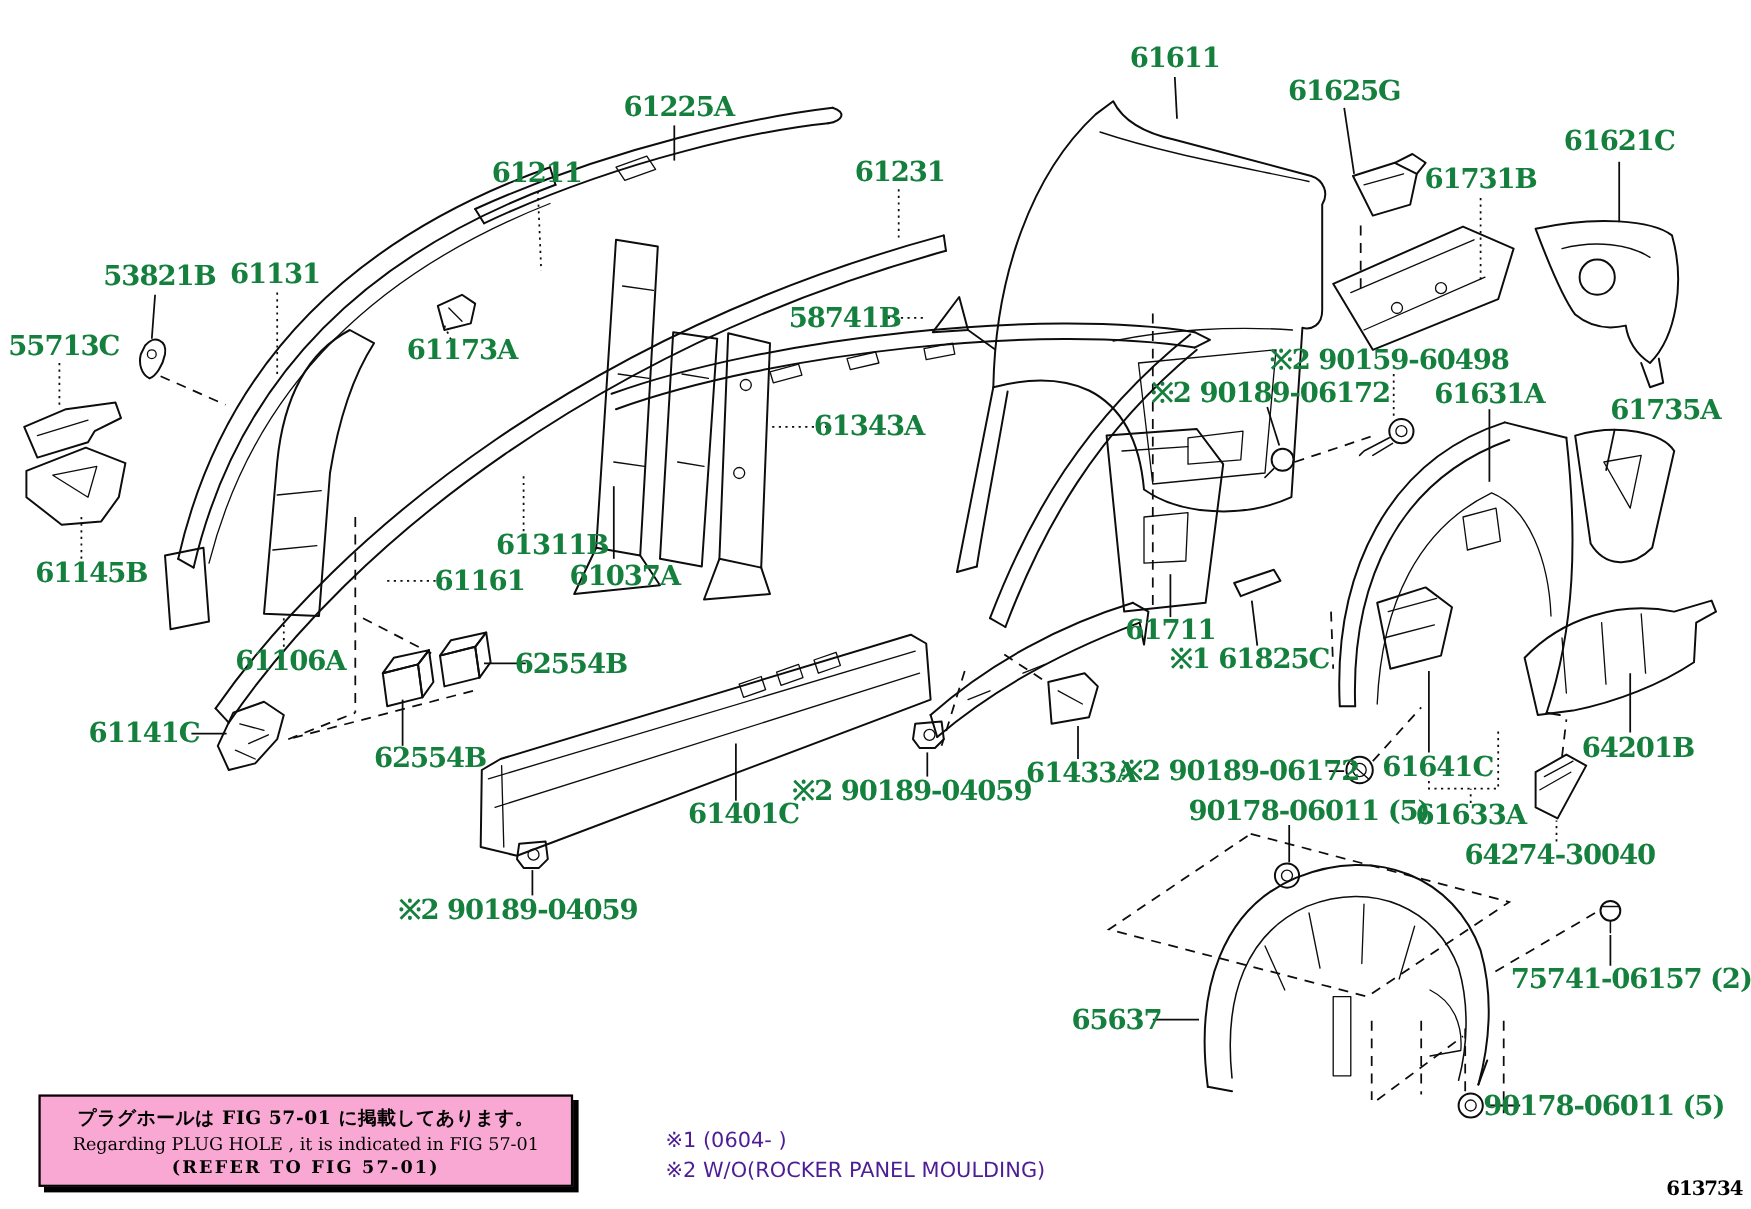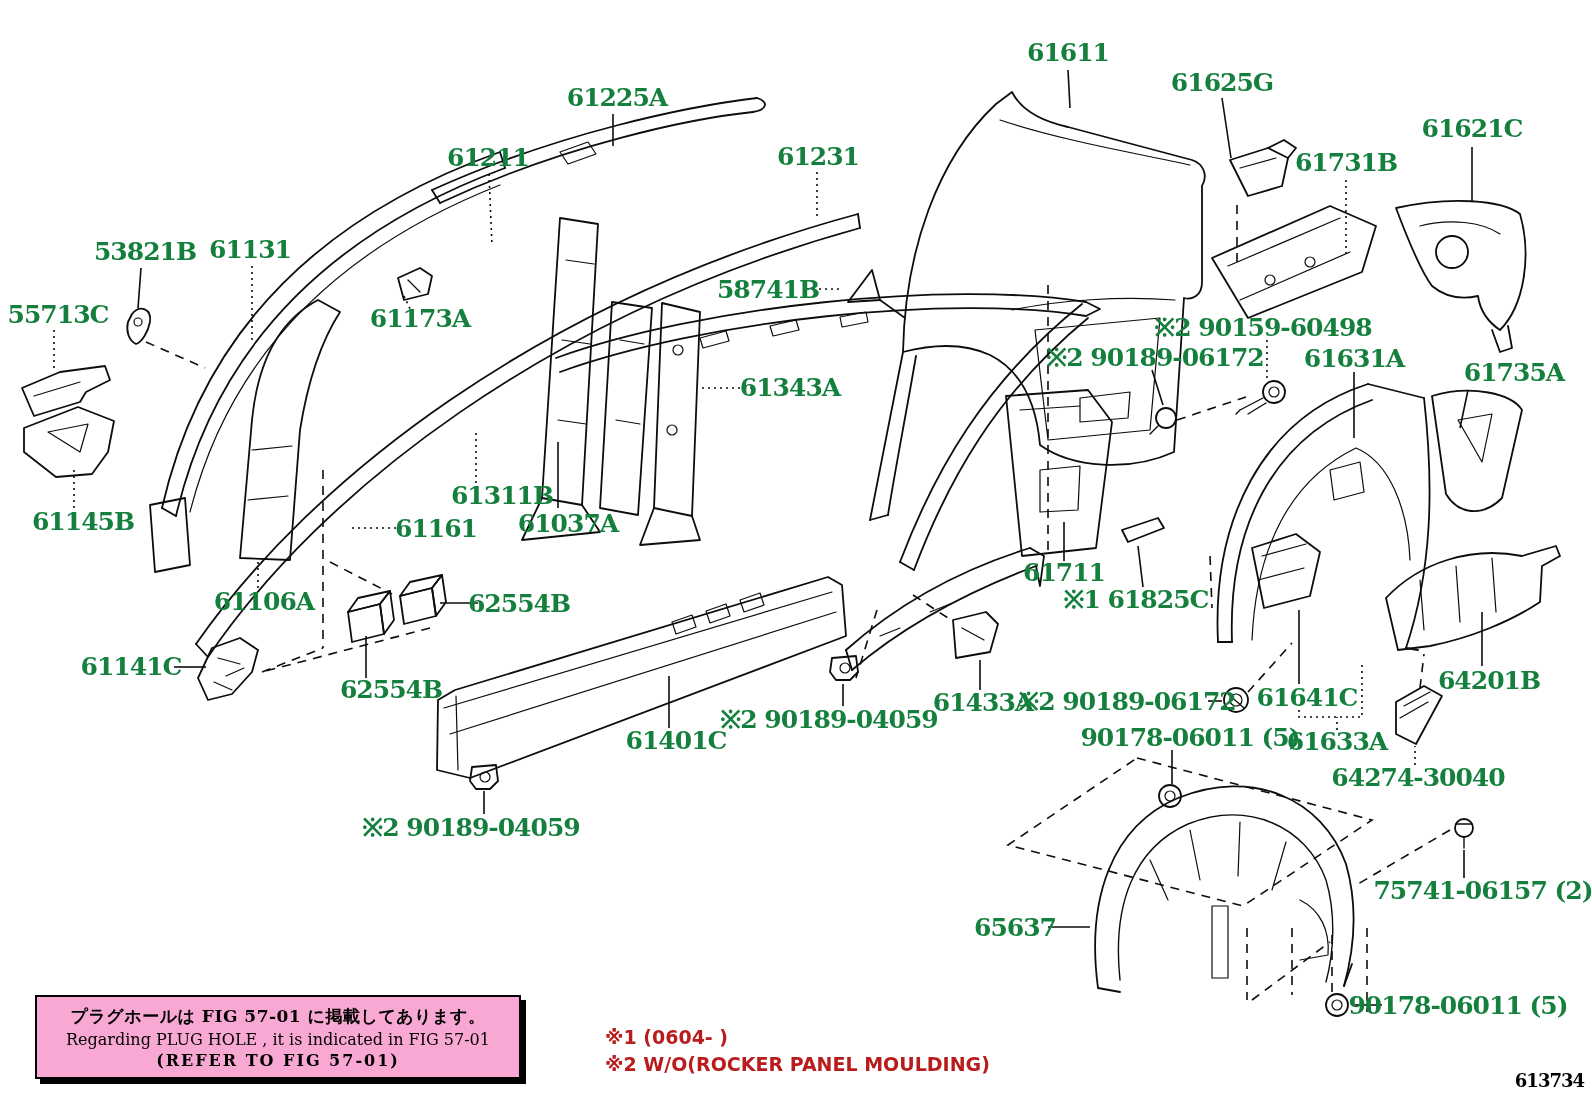--- a/index.html
+++ b/index.html
@@ -8,22 +8,22 @@
   svg{position:absolute;left:0;top:0;}
   #labels{position:absolute;left:0;top:0;width:100%;height:100%;}
   .part-label{position:absolute;transform:translate(-50%,-50%);white-space:nowrap;
     font-weight:700;font-size:25px;letter-spacing:-1px;color:#15803d;line-height:1;}
   .notebox{position:absolute;left:35px;top:995px;width:482px;height:80px;border:2px solid #000;
     box-shadow:5px 5px 0 0 #000;display:flex;flex-direction:column;justify-content:center;
     align-items:center;gap:2px;background:#f9a8d4;}
   .notebox .jp{font-size:17px;font-weight:700;letter-spacing:0.5px;}
   .notebox .en{font-size:16px;}
   .notebox .refer{font-size:16px;font-weight:700;letter-spacing:2px;}
-  .footnotes{position:absolute;left:605px;top:1024px;font-size:19px;line-height:27px;color:#b91c1c;
-    font-family:"DejaVu Sans","Liberation Sans",sans-serif;font-weight:bold;}
+  .footnotes{position:absolute;left:605px;top:1024px;font-size:19px;line-height:27px;color:#4c1d95;
+    font-family:"DejaVu Sans","Liberation Sans",sans-serif;}
   .fignum{position:absolute;right:8px;top:1070px;font-size:18px;font-weight:700;letter-spacing:-1px;}
 </style>
 </head>
 <body>
 
 <div id="stage">
 
 <svg width="1592" height="1099" viewBox="0 0 1592 1099">
   <g fill="none" stroke="#0d0d0d" stroke-width="1.8" stroke-linejoin="round" stroke-linecap="round">
 

